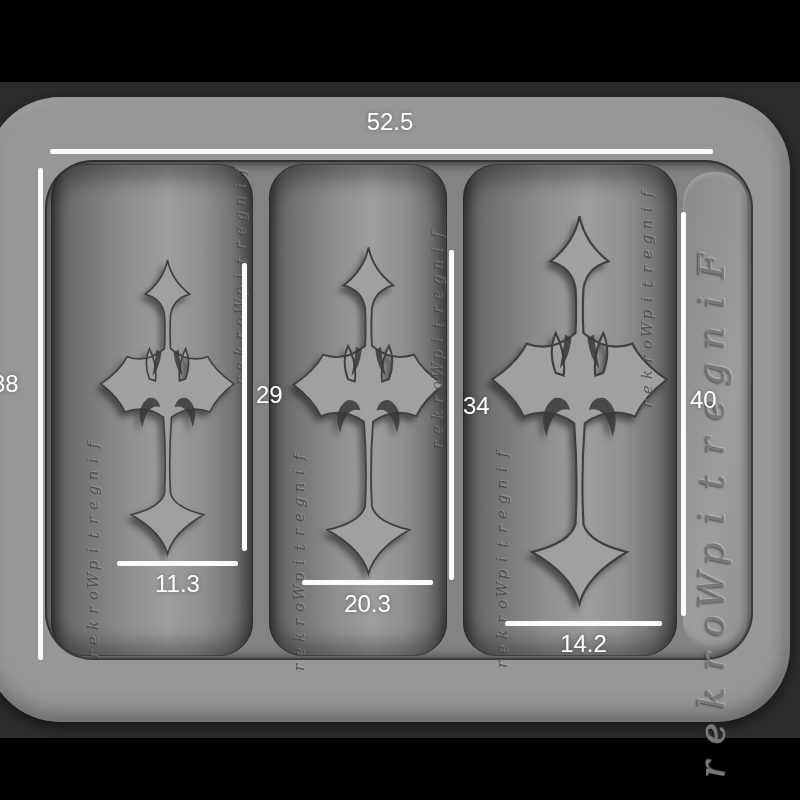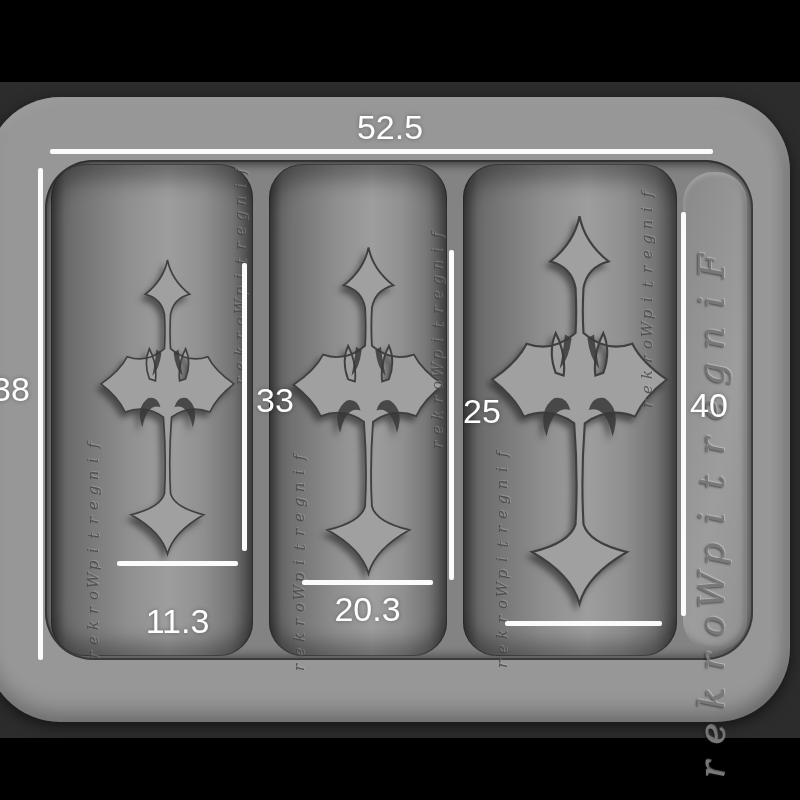--- a/index.html
+++ b/index.html
@@ -21,21 +21,21 @@
   .ch1{left:6px;width:202px;}
   .ch2{left:224px;width:178px;}
   .ch3{left:418px;width:214px;}
   .panel{position:absolute;left:638px;top:12px;width:64px;height:478px;border-radius:30px;
         background:linear-gradient(100deg,#898989,#9d9d9d 60%,#919191);
         box-shadow:inset 1px 2px 4px rgba(255,255,255,.25), inset -2px -3px 6px rgba(0,0,0,.28);}
   .cross{position:absolute;filter:drop-shadow(-4px 5px 3px rgba(22,22,22,.55));}
   .cross-body{fill:#a0a0a0;stroke:#3f3f3f;stroke-width:1.6;}
   .cross-dark{fill:#383838;opacity:.85;}
   .dim-line{position:absolute;background:#fbfbfb;border-radius:2px;}
-  .dim-label{position:absolute;color:#fff;font-size:34px;line-height:1;
+  .dim-label{position:absolute;color:#fff;font-size:24px;line-height:1;
         text-shadow:0 0 4px rgba(0,0,0,.35);white-space:nowrap;}
   .center{text-align:center;}
   .vtext{position:absolute;display:flex;flex-direction:column;align-items:center;
         justify-content:space-between;}
   .vchar{transform:rotate(-90deg);line-height:1;display:block;}
   .logo{font-family:"DejaVu Serif",serif;font-style:italic;font-size:36px;color:#787878;
         text-shadow:1px 1px 1px rgba(220,220,220,.45), -1px -1px 2px rgba(20,20,20,.55);}
   .wm{font-family:"DejaVu Serif",serif;font-style:italic;font-size:15px;color:rgba(68,68,68,.8);
         text-shadow:1px 1px 1px rgba(200,200,200,.35);}
 </style>
@@ -203,18 +203,19 @@
   <div class="dim-line" style="left:38px;top:168px;width:5px;height:492px"></div>
   <div class="dim-line" style="left:242px;top:263px;width:5px;height:288px"></div>
   <div class="dim-line" style="left:117px;top:561px;width:121px;height:5px"></div>
   <div class="dim-line" style="left:449px;top:250px;width:5px;height:330px"></div>
   <div class="dim-line" style="left:302px;top:580px;width:131px;height:5px"></div>
   <div class="dim-line" style="left:681px;top:212px;width:5px;height:404px"></div>
   <div class="dim-line" style="left:505px;top:621px;width:157px;height:5px"></div>
 
   <div class="dim-label center" style="left:335px;top:110px;width:110px">52.5</div>
   <div class="dim-label" style="left:-8px;top:372px">38</div>
-  <div class="dim-label" style="left:256px;top:383px">33</div>
-  <div class="dim-label center" style="left:117px;top:604px;width:121px">11.3</div>
-  <div class="dim-label" style="left:463px;top:394px">25</div>
+  <div class="dim-label" style="left:256px;top:383px">29</div>
+  <div class="dim-label center" style="left:117px;top:572px;width:121px">11.3</div>
+  <div class="dim-label" style="left:463px;top:394px">34</div>
   <div class="dim-label center" style="left:302px;top:592px;width:131px">20.3</div>
   <div class="dim-label" style="left:690px;top:388px">40</div>
+  <div class="dim-label center" style="left:505px;top:632px;width:157px">14.2</div>
 </div>
 
 </body></html>

